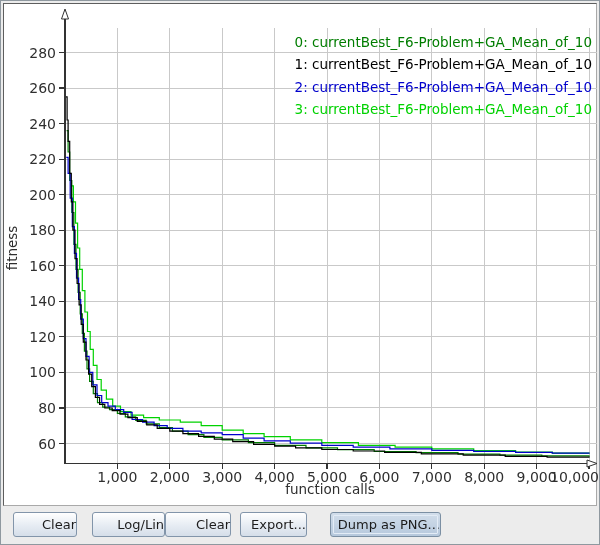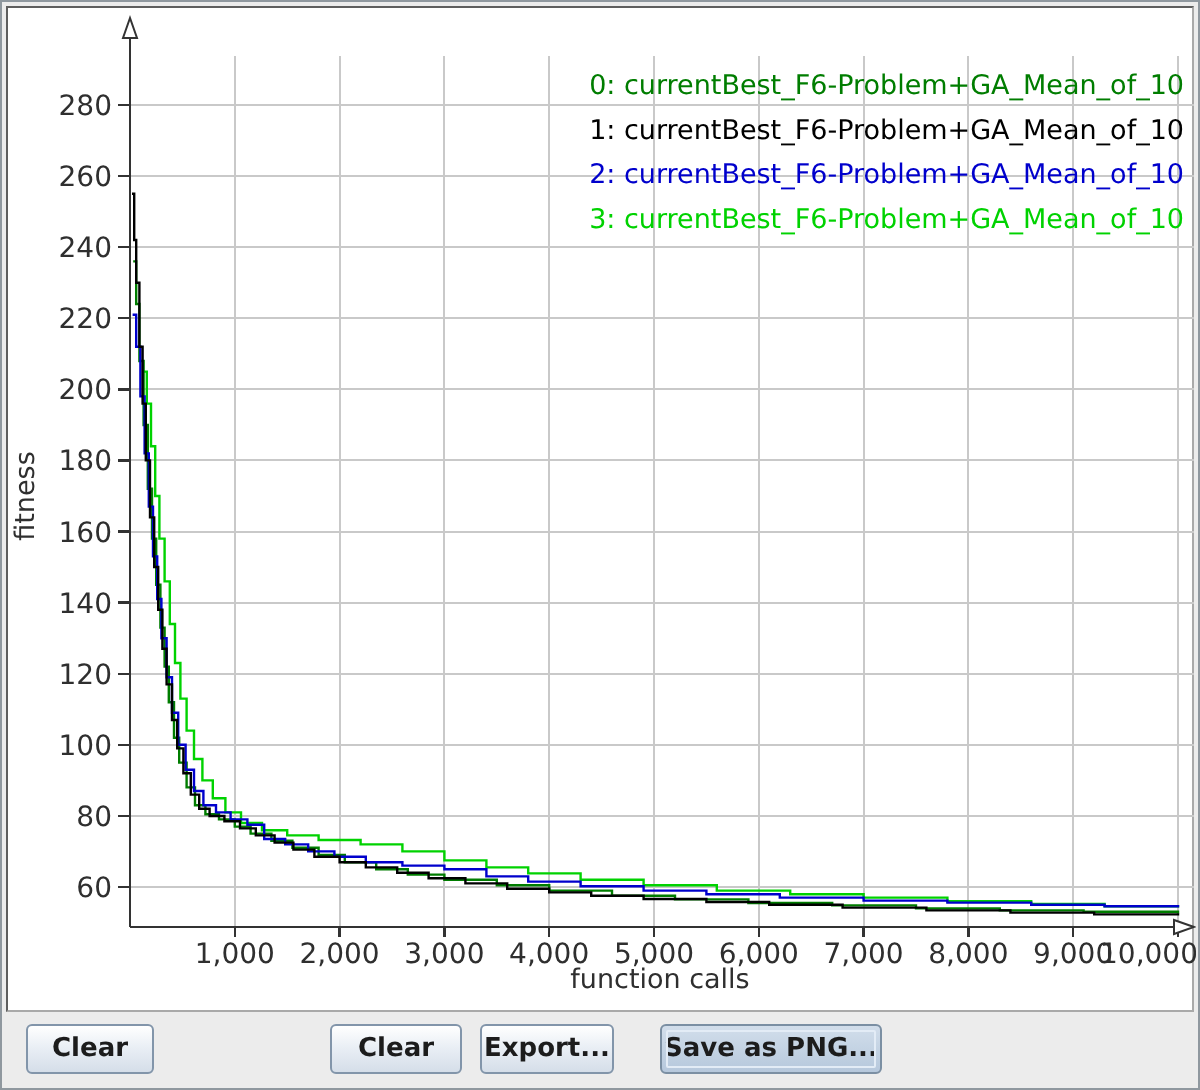--- a/index.html
+++ b/index.html
@@ -23,22 +23,22 @@
   .plot-panel svg{position:absolute;left:0;top:0;}
   .toolbar{
     position:absolute;left:2px;top:507px;width:596px;height:36px;
     background:#ececec;
   }
   .btn{
     position:absolute;top:4px;height:25px;
     border:1px solid #8295aa;border-radius:3px;
     background:linear-gradient(#ffffff,#eaeff5 45%,#d5dee9);
     font-family:"DejaVu Sans","Liberation Sans",sans-serif;
-    font-size:13px;font-weight:bold;color:#1c1c1c;
-    text-align:center;line-height:23px;box-sizing:border-box;
+    font-size:13px;font-weight:normal;color:#1c1c1c;
+    text-align:right;line-height:23px;box-sizing:border-box;
     padding:0;
   }
   .btn.focused{
     background:linear-gradient(#d2deeb,#b6c8dc);
     border-color:#7b8fa3;border-color:#7b8fa3;
   }
   .btn.focused::after{
     content:"";position:absolute;inset:2px;
     border:1px solid #e3ecf6;border-radius:1px;pointer-events:none;
   }
@@ -137,18 +137,19 @@
         <text x="326" y="490" font-family="&quot;DejaVu Sans&quot;,&quot;Liberation Sans&quot;,sans-serif" fill="#2f2f2f" font-size="13.5px" text-anchor="middle">function calls</text>
         <text x="588" y="43" font-family="&quot;DejaVu Sans&quot;,&quot;Liberation Sans&quot;,sans-serif" fill="#007d00" font-size="13.5px" text-anchor="end">0: currentBest_F6-Problem+GA_Mean_of_10</text>
         <text x="588" y="65.3" font-family="&quot;DejaVu Sans&quot;,&quot;Liberation Sans&quot;,sans-serif" fill="#000000" font-size="13.5px" text-anchor="end">1: currentBest_F6-Problem+GA_Mean_of_10</text>
         <text x="588" y="87.6" font-family="&quot;DejaVu Sans&quot;,&quot;Liberation Sans&quot;,sans-serif" fill="#0000cc" font-size="13.5px" text-anchor="end">2: currentBest_F6-Problem+GA_Mean_of_10</text>
         <text x="588" y="109.9" font-family="&quot;DejaVu Sans&quot;,&quot;Liberation Sans&quot;,sans-serif" fill="#00d200" font-size="13.5px" text-anchor="end">3: currentBest_F6-Problem+GA_Mean_of_10</text>
       </svg>
   </div>
 
   <div class="toolbar">
     <button class="btn" id="btn-clear">Clear</button>
+    <button class="btn" id="btn-loglin">Log/Lin</button>
     <button class="btn" id="btn-dump">Clear</button>
     <button class="btn" id="btn-export">Export...</button>
-    <button class="btn focused" id="btn-savepng">Save as PNG...</button>
+    <button class="btn focused" id="btn-savepng">Dump as PNG...</button>
   </div>
 
 </div>
 
 </body></html>

